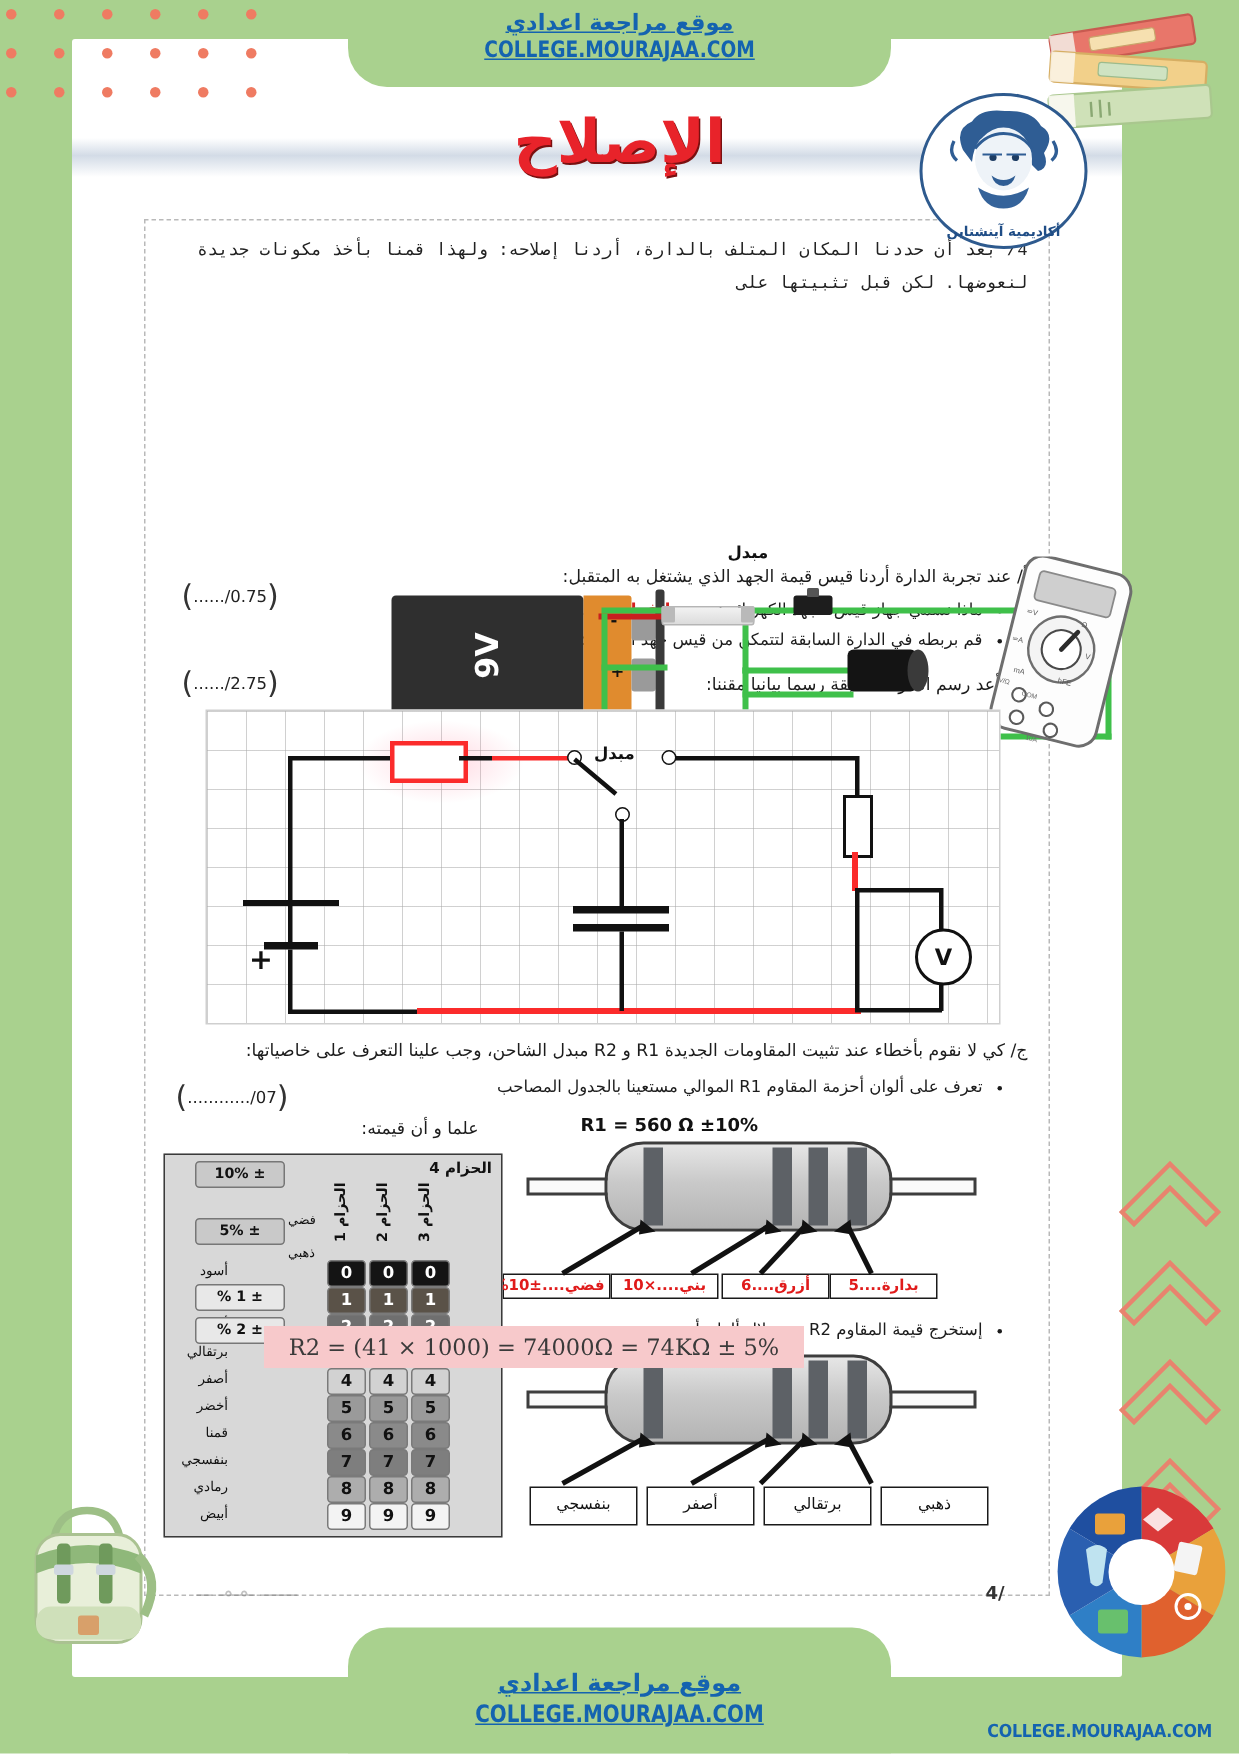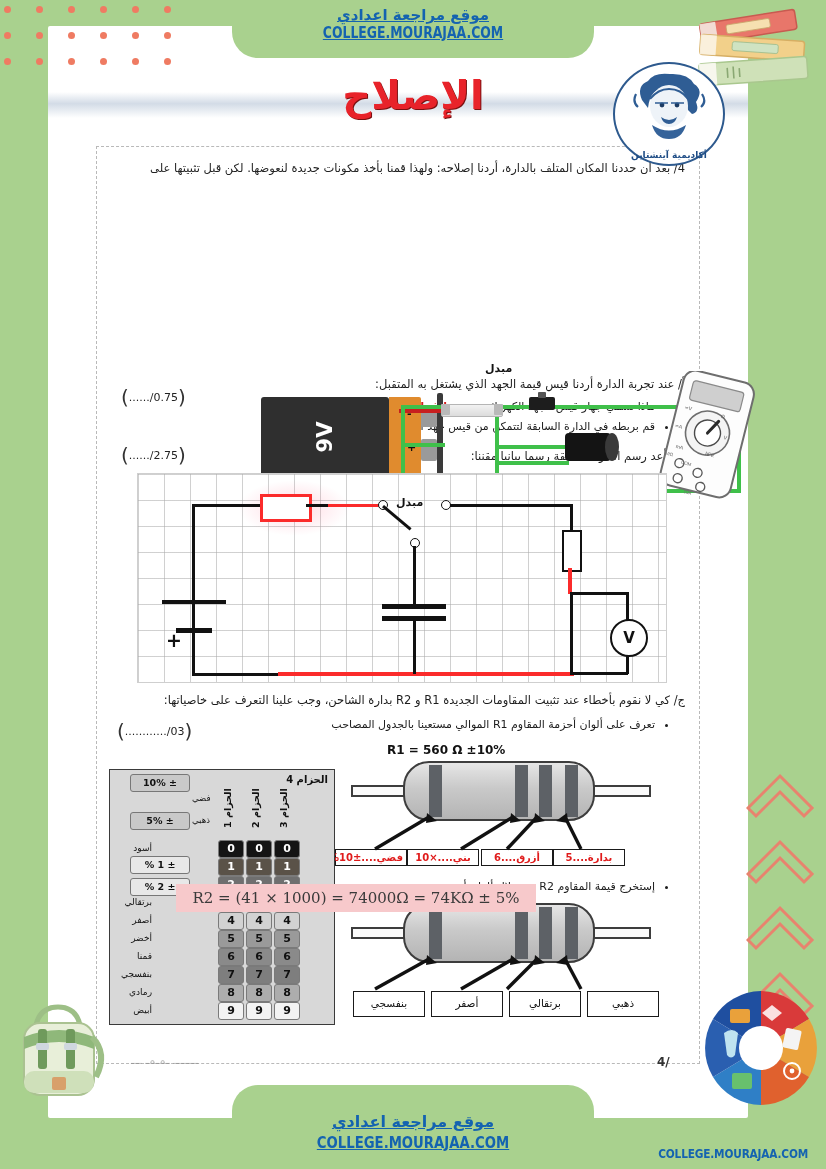--- a/index.html
+++ b/index.html
@@ -70,21 +70,21 @@
     position:absolute;left:96px;top:146px;width:604px;height:918px;
     border:1px dashed #b9b9b9;background:#fff;z-index:4;
     padding:0;box-sizing:border-box;
   }
   .ar{
     font-family:"DejaVu Sans","Liberation Sans",sans-serif;
     color:#1a1a1a;direction:rtl;text-align:right;
   }
   .q-intro{
     position:absolute;right:14px;top:10px;width:566px;
-    font-size:11.5px;line-height:22px;color:#222;
+    font-size:11.5px;line-height:22px;color:#222;font-family:Liberation Mono, monospace;
   }
   .capt-mobaddil{
     position:absolute;left:388px;top:215px;font-size:11px;font-weight:bold;color:#111;z-index:6;
   }
 
   
   .photo{position:absolute;left:150px;top:228px;width:520px;height:120px;z-index:5;}
   .batt-body{
     position:absolute;left:14px;top:22px;width:128px;height:80px;background:#2f2f2f;border-radius:3px;
   }
@@ -171,21 +171,21 @@
   }
   .ct-name{position:absolute;right:4px;width:44px;text-align:right;font-size:9px;color:#111;line-height:16px;}
   .ct-cell{
     position:absolute;width:24px;height:16px;border:1px solid #7a7a7a;border-radius:3px;
     font-size:11px;font-weight:bold;text-align:center;line-height:16px;
   }
   .ct-tol{
     position:absolute;width:58px;height:16px;border:1px solid #777;border-radius:3px;
     font-size:9.5px;font-weight:bold;text-align:center;line-height:16px;color:#111;
   }
-  .ct-tol-name{position:absolute;font-size:8.5px;color:#111;}
+  .ct-tol-name{position:absolute;font-size:8.5px;color:#111;margin-top:16px;}
 
   
   .resbox{position:absolute;z-index:5;}
   .res-body{
     position:absolute;left:52px;top:0;width:188px;height:56px;
     background:linear-gradient(to bottom,#e6e6e6,#c9c9c9 45%,#b4b4b4);
     border:2px solid #3d3d3d;border-radius:26px;
   }
   .res-lead{position:absolute;top:24px;width:56px;height:8px;background:#fafafa;border:2px solid #3d3d3d;}
   .band{position:absolute;top:2px;width:13px;height:52px;background:#5d6166;}
@@ -431,27 +431,28 @@
     <div style="position:absolute;left:424px;top:56px;width:16px;height:38px;border:2px solid #111;background:#fff"></div>
     <div class="sch-red" style="left:430px;top:94px;width:4px;height:26px"></div>
     <div class="sch-blk" style="left:432px;top:118px;width:2.5px;height:82px"></div>
     <div class="sch-blk" style="left:432px;top:118px;width:58px;height:2.5px"></div>
     <div class="sch-blk" style="left:488px;top:118px;width:2.5px;height:28px"></div>
     <div class="sch-blk" style="left:488px;top:178px;width:2.5px;height:22px"></div>
     <div class="sch-blk" style="left:432px;top:198px;width:58px;height:2.5px"></div>
     <div class="volt" style="left:472px;top:145px">V</div>
   </div>
 
-  <div class="qa ar" style="top:544px;width:570px">ج/ كي لا نقوم بأخطاء عند تثبيت المقاومات الجديدة  R1  و  R2   بدارة الشاحن، وجب علينا التعرف على خاصياتها:</div>
+  <div class="qa ar" style="top:544px;width:570px">ج/ كي لا نقوم بأخطاء عند تثبيت المقاومات الجديدة  R1  و  R2   مبدل الشاحن، وجب علينا التعرف على خاصياتها:</div>
   <div class="mark" style="left:20px;top:572px">
-    <span class="brk">(</span><span>............/03</span><span class="brk">)</span>
+    <span class="brk">(</span><span>............/07</span><span class="brk">)</span>
   </div>
   <ul class="bullets ar" style="top:568px;width:440px;list-style:disc;padding-right:14px;margin:0;">
     <li>تعرف على ألوان أحزمة المقاوم R1 الموالي مستعينا بالجدول المصاحب</li>
   </ul>
+  <div class="qa ar" style="top:596px;width:230px;right:380px;font-weight:normal">علما و أن قيمته:</div>
   <div class="r1val" style="left:290px;top:596px">R1 = 560 Ω ±10%</div>
 
   <div class="codetable">
     <div class="ct-hdr ar">الحزام 4</div>
     <div id="ct-colheads">
         <div class="ct-colhdr" style="left: 112px; top: 18px; height: 46px;">الحزام 1</div>
         <div class="ct-colhdr" style="left: 140px; top: 18px; height: 46px;">الحزام 2</div>
         <div class="ct-colhdr" style="left: 168px; top: 18px; height: 46px;">الحزام 3</div>
       </div>
     <div id="ct-rows">

